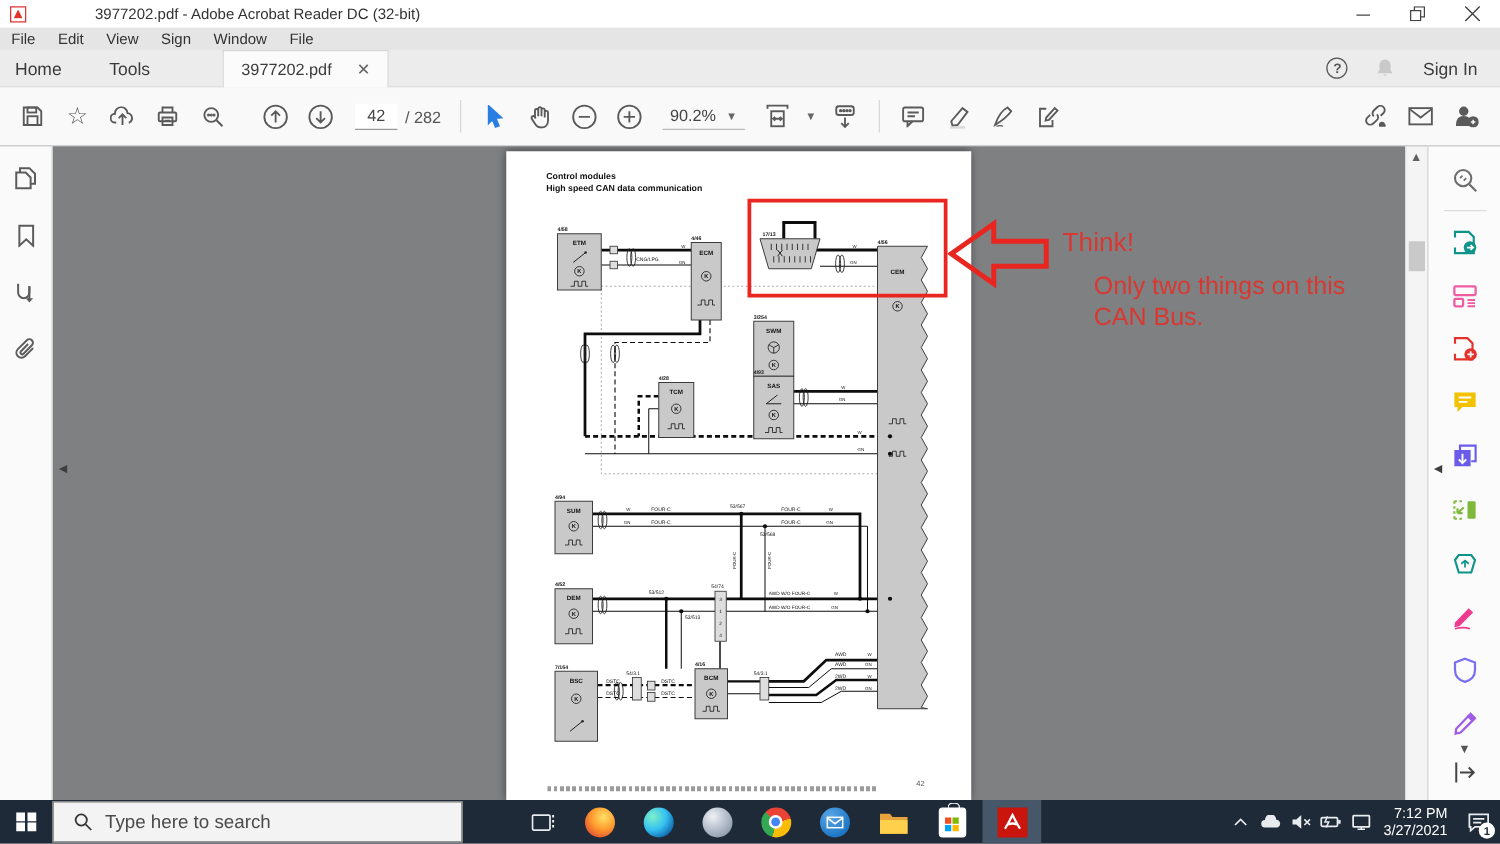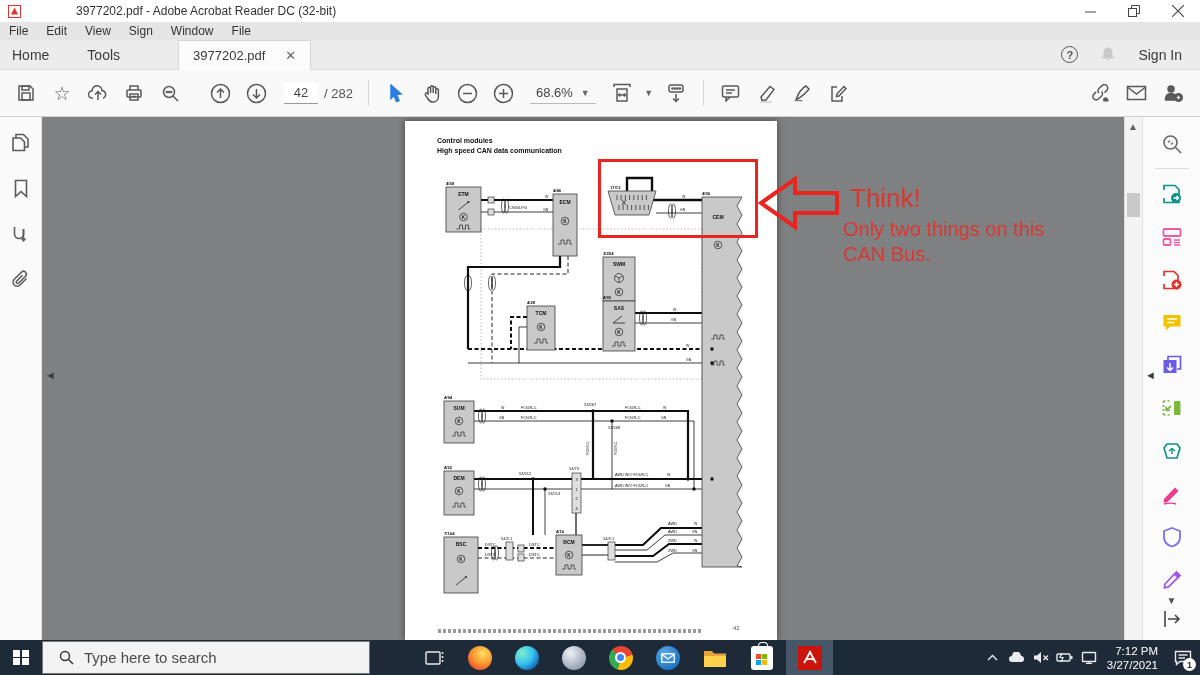--- a/index.html
+++ b/index.html
@@ -45,22 +45,22 @@
   .doc-area{flex:1;position:relative;overflow:hidden;}
   .page{position:absolute;left:363px;top:4px;width:372px;height:519px;background:#fff;
       box-shadow:0 0 7px rgba(0,0,0,.5);}
   .page svg{position:absolute;left:0;top:0;}
   .footer-smudge{position:absolute;left:33px;top:508px;width:265px;height:4px;opacity:.75;
       background:repeating-linear-gradient(90deg,#7a7a7a 0 3px,transparent 3px 5px);}
   .footer-page{position:absolute;left:328px;top:504px;font-size:6px;color:#555;}
   
   .ann-rect{position:absolute;left:556px;top:42px;width:160px;height:79px;border:3.5px solid #e8251f;}
   .ann-arrow{position:absolute;left:716px;top:58px;}
-  .ann-think{position:absolute;left:808px;top:66px;font-size:26px;color:#d93832;}
-  .ann-note{position:absolute;left:801px;top:100px;width:260px;font-size:20px;line-height:25px;color:#d93832;}
+  .ann-think{position:absolute;left:808px;top:66px;font-size:21px;color:#d93832;}
+  .ann-note{position:absolute;left:833px;top:100px;width:260px;font-size:20px;line-height:25px;color:#d93832;}
   .collapse-left{position:absolute;left:3px;top:252px;color:#3e3e3e;font-size:11px;}
   .v-scroll{width:18px;background:#f4f4f4;border-left:1px solid #ddd;position:relative;}
   .v-scroll .chev{position:absolute;top:4px;left:3px;color:#606060;font-size:10px;}
   .thumb{position:absolute;top:76px;left:2px;width:13px;height:24px;background:#c9c9c9;}
   .right-rail{width:58px;background:#fbfbfb;border-left:1px solid #e0e0e0;position:relative;
       display:flex;flex-direction:column;align-items:center;padding-top:14px;}
   .rslot{width:26px;height:26px;display:flex;align-items:center;justify-content:center;margin-bottom:17px;}
   .rdiv{width:34px;height:1px;background:#ddd;margin:-6px 0 12px 0;}
   .collapse-right{position:absolute;left:2px;top:252px;color:#3e3e3e;font-size:11px;}
   .rail-bottom{margin-top:auto;margin-bottom:8px;}
@@ -216,21 +216,21 @@
         </svg>
     </div>
     <div class="tbtn">
       <svg width="21" height="21" viewBox="0 0 21 21">
           <circle cx="10.5" cy="10.5" r="9"></circle>
           <line x1="6" y1="10.5" x2="15" y2="10.5"></line>
           <line x1="10.5" y1="6" x2="10.5" y2="15"></line>
         </svg>
     </div>
     <div class="zoombox">
-      <span>68.6%</span>
+      <span>90.2%</span>
       <span class="caret">▼</span>
     </div>
     <div class="tbtn">
       <svg width="20" height="20" viewBox="0 0 20 20">
           <path d="M2 4 V1.5 H18 V4"></path>
           <rect x="5" y="6" width="10" height="12"></rect>
           <path d="M7 12 H13 M8.2 10.5 L6.5 12 L8.2 13.5 M11.8 10.5 L13.5 12 L11.8 13.5"></path>
         </svg>
     </div>
     <div class="tbtn" style="width:18px">

